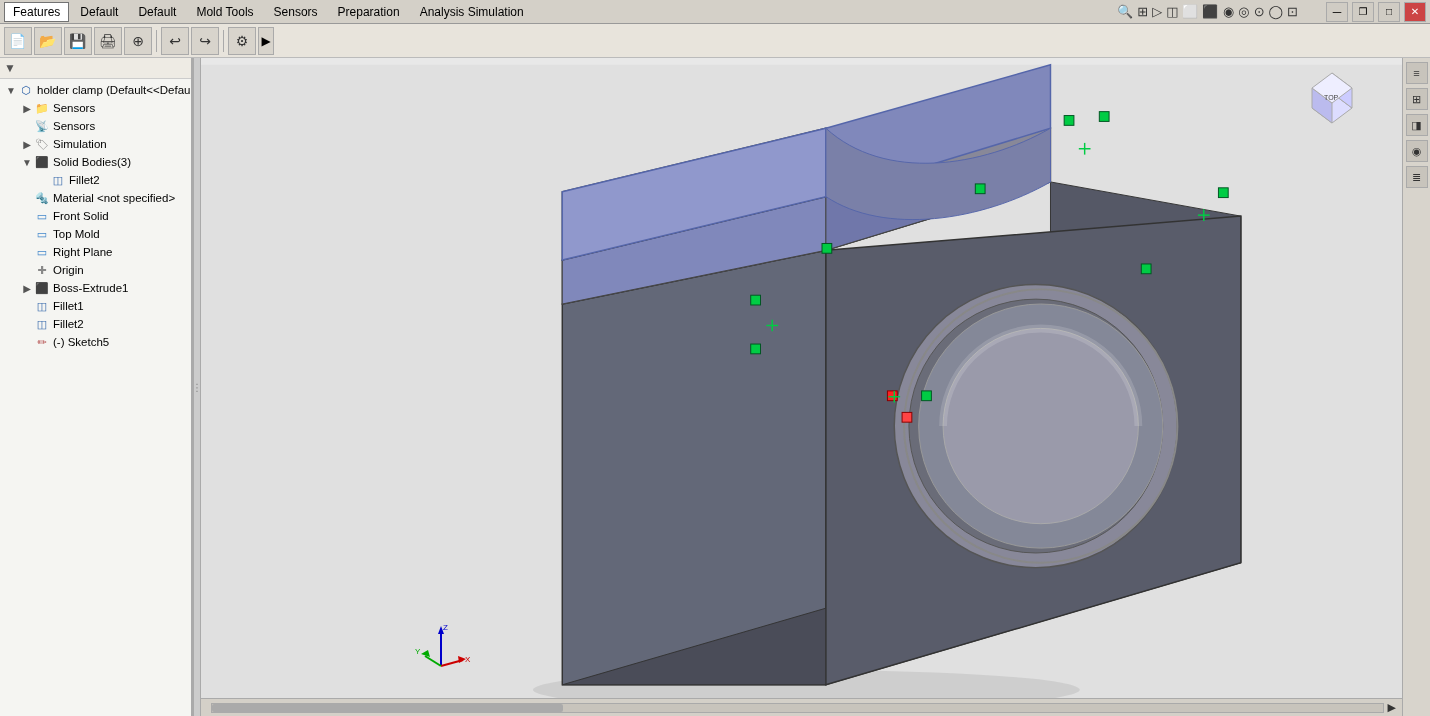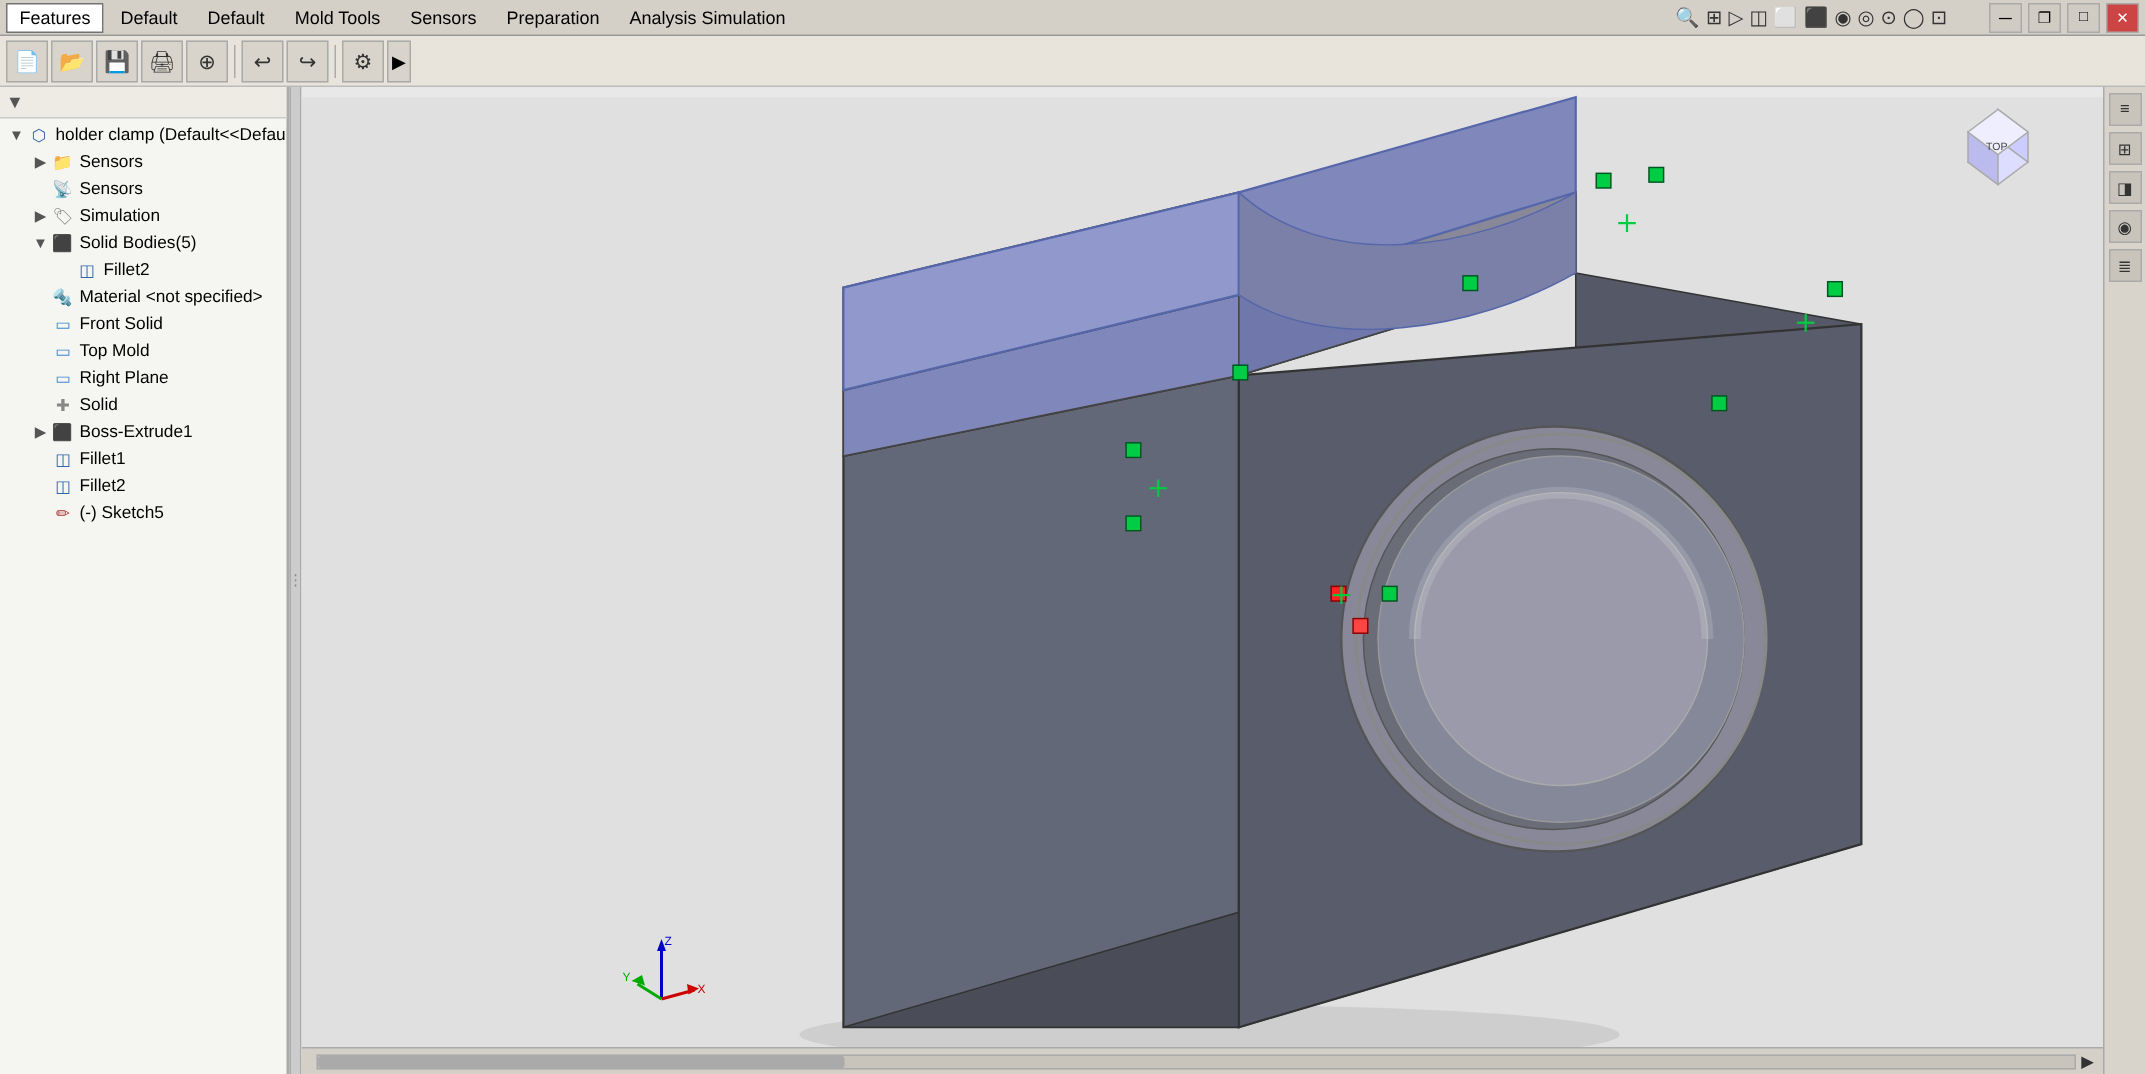--- a/index.html
+++ b/index.html
@@ -227,21 +227,21 @@
         <span class="tree-indent"></span>
         <span class="tree-expand">▶</span>
         <span class="tree-icon icon-annot">🏷</span>
         <span class="tree-label">Simulation</span>
       </div>
 
       <div class="tree-item">
         <span class="tree-indent"></span>
         <span class="tree-expand">▼</span>
         <span class="tree-icon icon-solid">⬛</span>
-        <span class="tree-label">Solid Bodies(5)</span>
+        <span class="tree-label">Solid Bodies(3)</span>
       </div>
 
       <div class="tree-item">
         <span class="tree-indent"></span>
         <span class="tree-indent"></span>
         <span class="tree-expand" style="opacity:0;">▶</span>
         <span class="tree-icon icon-fillet">◫</span>
         <span class="tree-label">Fillet2</span>
       </div>
 
@@ -270,21 +270,21 @@
         <span class="tree-indent"></span>
         <span class="tree-expand" style="opacity:0;">▶</span>
         <span class="tree-icon icon-plane">▭</span>
         <span class="tree-label">Right Plane</span>
       </div>
 
       <div class="tree-item">
         <span class="tree-indent"></span>
         <span class="tree-expand" style="opacity:0;">▶</span>
         <span class="tree-icon icon-origin">✚</span>
-        <span class="tree-label">Solid</span>
+        <span class="tree-label">Origin</span>
       </div>
 
       <div class="tree-item">
         <span class="tree-indent"></span>
         <span class="tree-expand">▶</span>
         <span class="tree-icon icon-extrude">⬛</span>
         <span class="tree-label">Boss-Extrude1</span>
       </div>
 
       <div class="tree-item">

